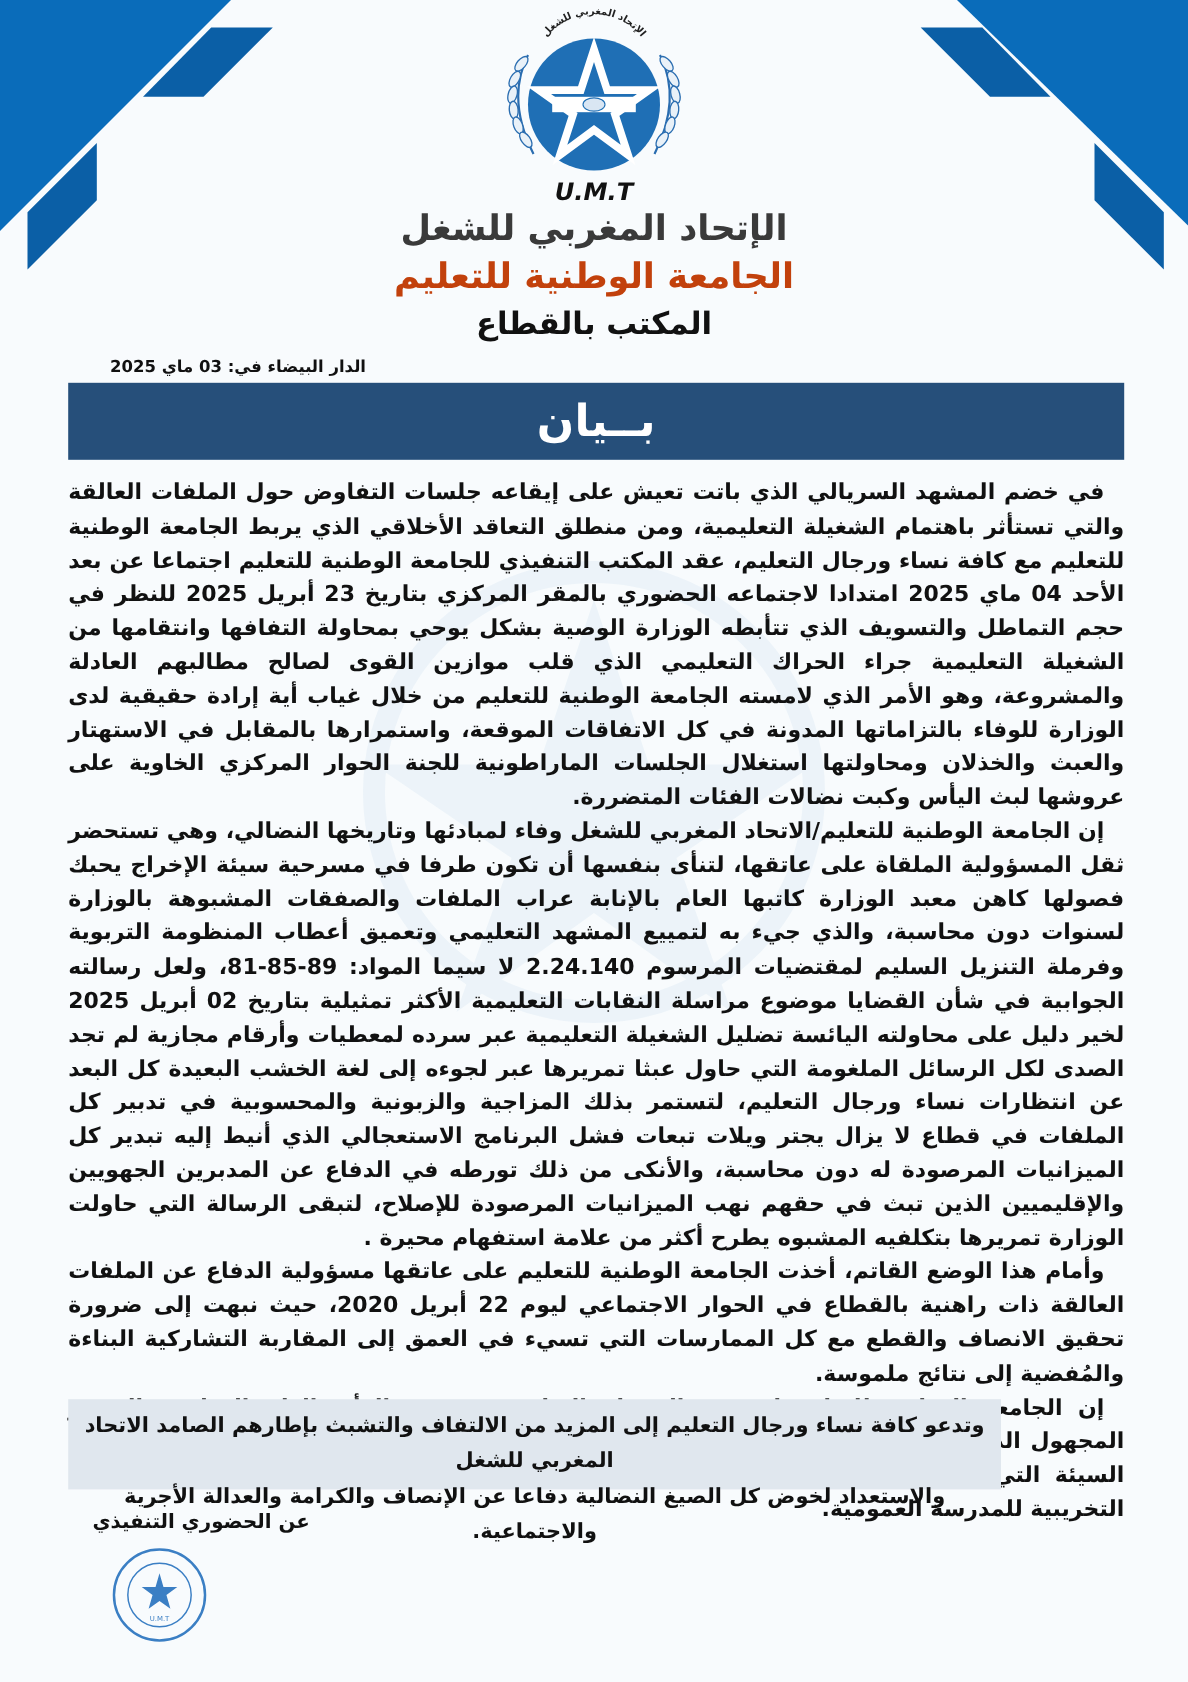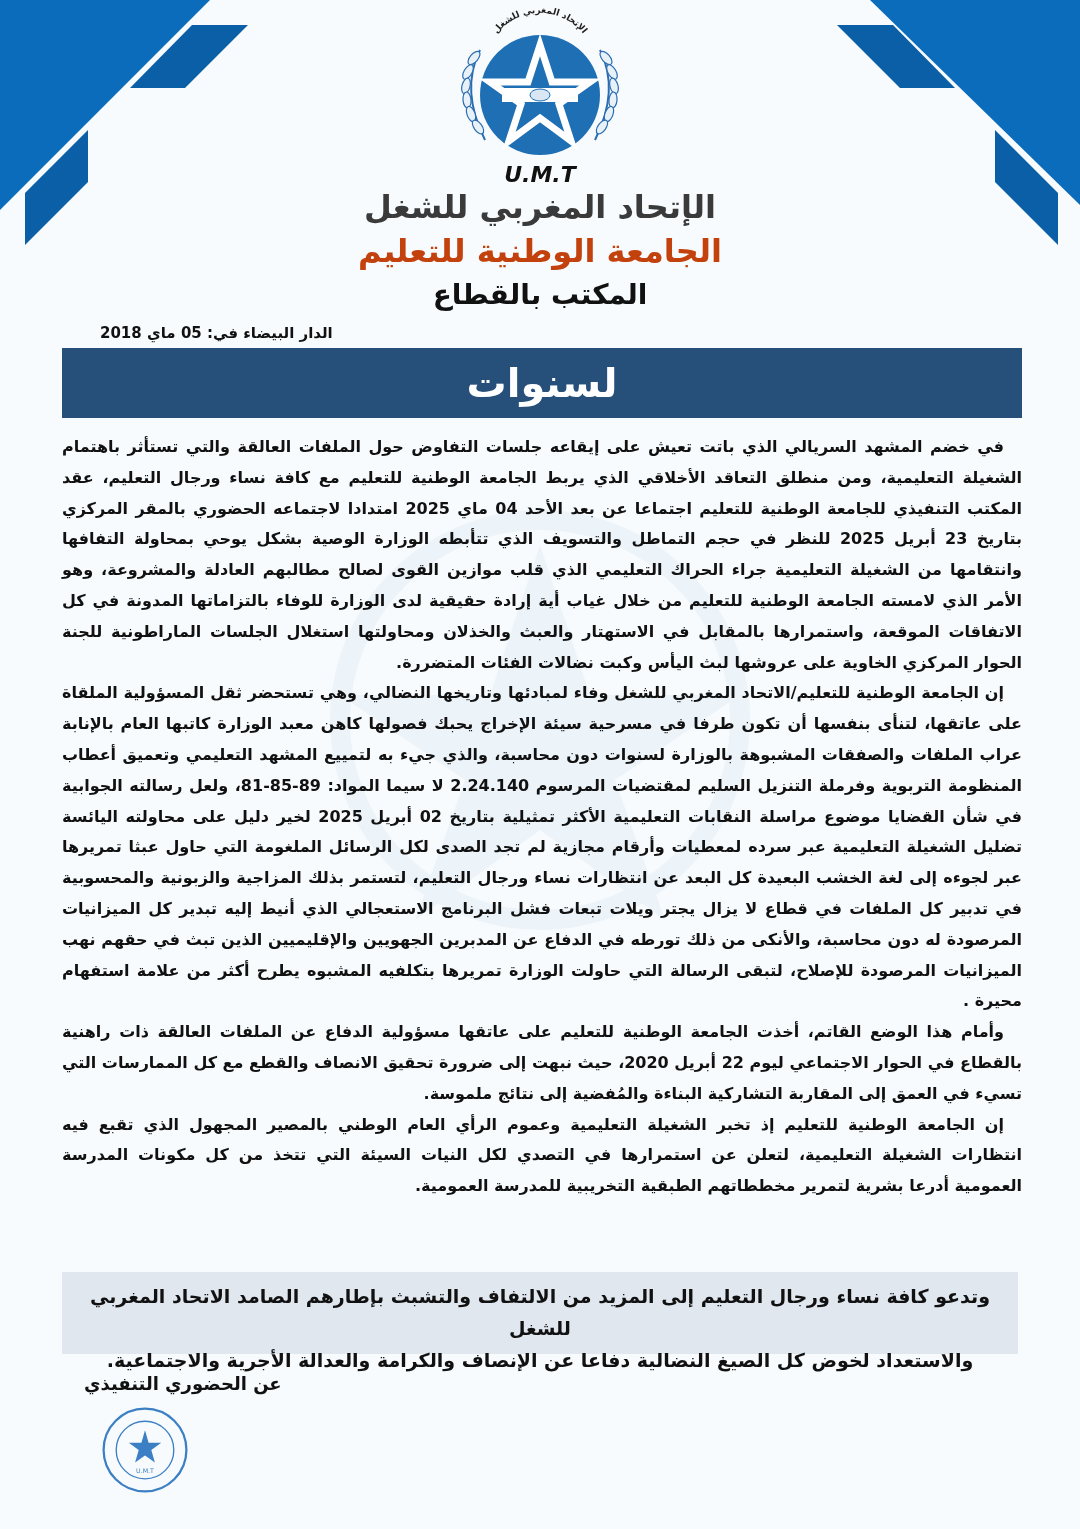--- a/index.html
+++ b/index.html
@@ -36,26 +36,26 @@
     .title-banner {
       position: absolute; left: 62px; top: 348px; width: 960px; height: 70px;
       background: #264f7a;
       display: flex; align-items: center; justify-content: center;
       color: #fff; font-size: 40px; font-weight: bold;
     }
 
     .body-text {
       position: absolute; left: 62px; top: 432px; width: 960px;
       direction: rtl; text-align: justify;
-      font-size: 16px; font-weight: bold; line-height: 30.8px; color: #111;
+      font-size: 20px; font-weight: bold; line-height: 30.8px; color: #111;
     }
     .body-text p { margin: 0; text-indent: 18px; text-align-last: right; }
 
     .call-box {
-      position: absolute; left: 62px; top: 1272px; width: 956px; height: 82px;
+      position: absolute; left: 62px; top: 1272px; width: 848px; height: 82px;
       background: #e0e7ee;
       direction: rtl; text-align: center;
       font-size: 19px; font-weight: bold; line-height: 32px;
       padding-top: 8px; box-sizing: border-box; color: #111;
     }
 
     .signature {
       position: absolute; left: 84px; top: 1373px; font-size: 18px; font-weight: bold;
       direction: rtl;
     }
@@ -112,24 +112,24 @@
     <rect x="62" y="88" width="76" height="14" fill="#ffffff"></rect>
     <ellipse cx="100" cy="95" rx="10" ry="6" fill="#d9e6f3" stroke="#1f6fb5" stroke-width="1"></ellipse>
     <text x="100" y="182" text-anchor="middle" font-size="22" font-weight="bold" font-style="italic" fill="#111" font-family="DejaVu Sans, sans-serif">U.M.T</text>
   </svg>
 </div>
 
 <div class="header-line1">الإتحاد المغربي للشغل</div>
 <div class="header-line2">الجامعة الوطنية للتعليم</div>
 <div class="header-line3">المكتب بالقطاع</div>
 
-<div class="date-line">الدار البيضاء في: 05 ماي 2018</div>
+<div class="date-line">الدار البيضاء في: 03 ماي 2025</div>
 
 <div class="title-banner">
-  <span>لسنوات</span>
+  <span>بــيان</span>
 </div>
 
 <div class="body-text">
   <p>في خضم المشهد السريالي الذي باتت تعيش على إيقاعه جلسات التفاوض حول الملفات العالقة والتي تستأثر باهتمام الشغيلة التعليمية، ومن منطلق التعاقد الأخلاقي الذي يربط الجامعة الوطنية للتعليم مع كافة نساء ورجال التعليم، عقد المكتب التنفيذي للجامعة الوطنية للتعليم اجتماعا عن بعد الأحد 04 ماي 2025 امتدادا لاجتماعه الحضوري بالمقر المركزي بتاريخ 23 أبريل 2025 للنظر في حجم التماطل والتسويف الذي تتأبطه الوزارة الوصية بشكل يوحي بمحاولة التفافها وانتقامها من الشغيلة التعليمية جراء الحراك التعليمي الذي قلب موازين القوى لصالح مطالبهم العادلة والمشروعة، وهو الأمر الذي لامسته الجامعة الوطنية للتعليم من خلال غياب أية إرادة حقيقية لدى الوزارة للوفاء بالتزاماتها المدونة في كل الاتفاقات الموقعة، واستمرارها بالمقابل في الاستهتار والعبث والخذلان ومحاولتها استغلال الجلسات الماراطونية للجنة الحوار المركزي الخاوية على عروشها لبث اليأس وكبت نضالات الفئات المتضررة.</p>
   <p>إن الجامعة الوطنية للتعليم/الاتحاد المغربي للشغل وفاء لمبادئها وتاريخها النضالي، وهي تستحضر ثقل المسؤولية الملقاة على عاتقها، لتنأى بنفسها أن تكون طرفا في مسرحية سيئة الإخراج يحبك فصولها كاهن معبد الوزارة كاتبها العام بالإنابة عراب الملفات والصفقات المشبوهة بالوزارة لسنوات دون محاسبة، والذي جيء به لتمييع المشهد التعليمي وتعميق أعطاب المنظومة التربوية وفرملة التنزيل السليم لمقتضيات المرسوم 2.24.140 لا سيما المواد: 89-85-81، ولعل رسالته الجوابية في شأن القضايا موضوع مراسلة النقابات التعليمية الأكثر تمثيلية بتاريخ 02 أبريل 2025 لخير دليل على محاولته اليائسة تضليل الشغيلة التعليمية عبر سرده لمعطيات وأرقام مجازية لم تجد الصدى لكل الرسائل الملغومة التي حاول عبثا تمريرها عبر لجوءه إلى لغة الخشب البعيدة كل البعد عن انتظارات نساء ورجال التعليم، لتستمر بذلك المزاجية والزبونية والمحسوبية في تدبير كل الملفات في قطاع لا يزال يجتر ويلات تبعات فشل البرنامج الاستعجالي الذي أنيط إليه تبدير كل الميزانيات المرصودة له دون محاسبة، والأنكى من ذلك تورطه في الدفاع عن المدبرين الجهويين والإقليميين الذين تبث في حقهم نهب الميزانيات المرصودة للإصلاح، لتبقى الرسالة التي حاولت الوزارة تمريرها بتكلفيه المشبوه يطرح أكثر من علامة استفهام محيرة .</p>
   <p>وأمام هذا الوضع القاتم، أخذت الجامعة الوطنية للتعليم على عاتقها مسؤولية الدفاع عن الملفات العالقة ذات راهنية بالقطاع في الحوار الاجتماعي ليوم 22 أبريل 2020، حيث نبهت إلى ضرورة تحقيق الانصاف والقطع مع كل الممارسات التي تسيء في العمق إلى المقاربة التشاركية البناءة والمُفضية إلى نتائج ملموسة.</p>
   <p>إن الجامعة الوطنية للتعليم إذ تخبر الشغيلة التعليمية وعموم الرأي العام الوطني بالمصير المجهول الذي تقبع فيه انتظارات الشغيلة التعليمية، لتعلن عن استمرارها في التصدي لكل النيات السيئة التي تتخذ من كل مكونات المدرسة العمومية أدرعا بشرية لتمرير مخططاتهم الطبقية التخريبية للمدرسة العمومية.</p>
 </div>
 
 <div class="call-box">

